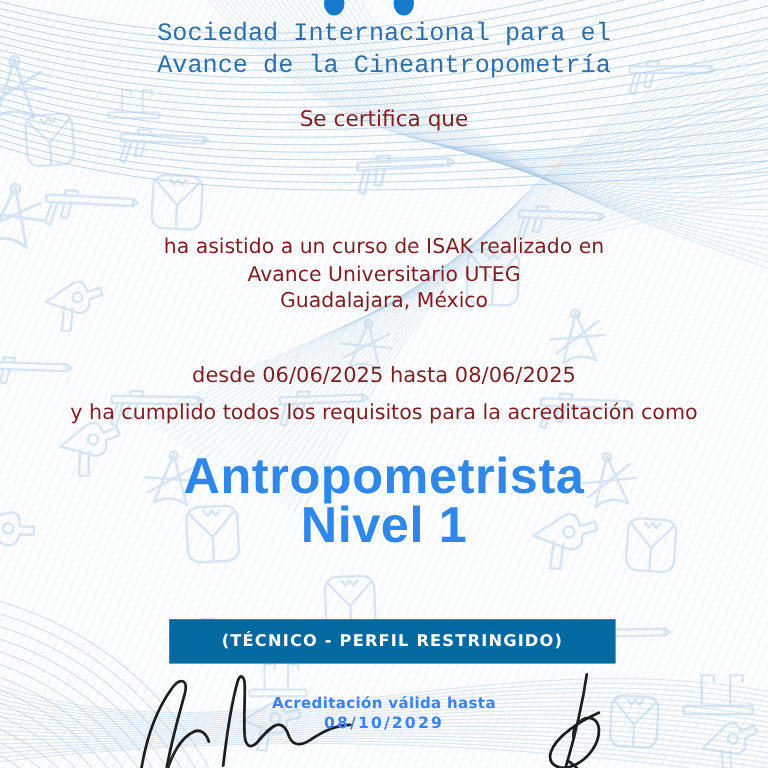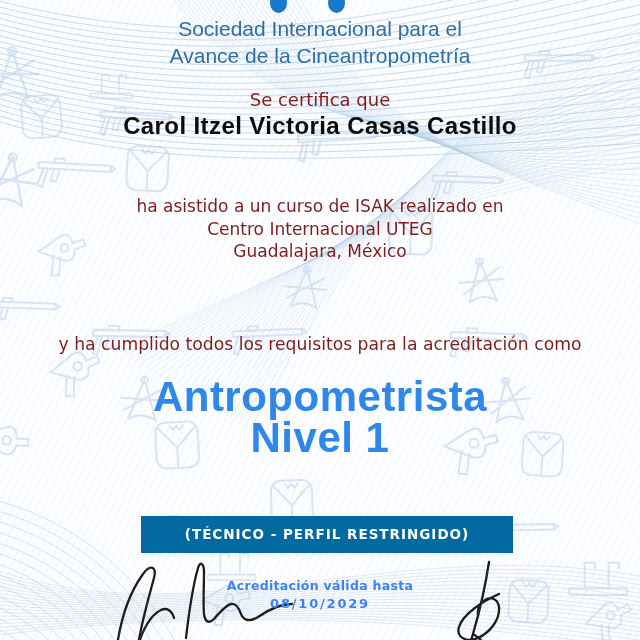--- a/index.html
+++ b/index.html
@@ -7,21 +7,21 @@
     position:relative;width:640px;height:640px;margin:0 auto;
     background:#fcfdff;overflow:hidden;
     font-family:"DejaVu Sans","Liberation Sans",sans-serif;
   }
   .hatch{
     position:absolute;inset:0;pointer-events:none;
     background:repeating-linear-gradient(113deg, rgba(150,180,215,.10) 0 1px, transparent 1px 7px);
   }
   #deco-svg{position:absolute;left:0;top:0;width:640px;height:640px;}
   .txt{position:absolute;left:0;width:640px;text-align:center;color:#7f1d1d;}
-  .org{top:15px;font-family:Liberation Sans, sans-serif;font-size:21px;line-height:27px;color:#2e6fa9;}
+  .org{top:15px;font-family:Liberation Mono, monospace;font-size:21px;line-height:27px;color:#2e6fa9;}
   .intro{top:89px;font-size:18px;}
   .name{top:112px;font-family:"Liberation Sans",sans-serif;font-size:24px;font-weight:bold;color:#0b0b0b;letter-spacing:.4px;}
   .course{top:195px;font-size:17px;line-height:22.5px;}
   .dates{top:303px;font-size:17.5px;}
   .statement{top:334px;font-size:17.2px;}
   .award{top:376px;font-family:"Liberation Sans",sans-serif;font-size:42px;line-height:41px;font-weight:bold;color:#2f87e9;letter-spacing:.5px;}
   .banner{
     position:absolute;left:141px;top:516px;width:372px;height:37px;
     background:#0369a1;color:#ffffff;text-align:center;line-height:37px;
     font-size:13.5px;font-weight:bold;letter-spacing:1px;
@@ -232,28 +232,28 @@
   <span class="logo-dot dot1"></span>
   <span class="logo-dot dot2"></span>
 
   <div class="txt org">
     <div>Sociedad Internacional para el</div>
     <div>Avance de la Cineantropometría</div>
   </div>
 
   <div class="txt intro">Se certifica que</div>
 
-  <div class="txt name">Carol Itzel Victoria Casas Castillo</div>
 
   <div class="txt course">
     <div>ha asistido a un curso de ISAK realizado en</div>
-    <div>Centro Internacional UTEG</div>
+    <div>Avance Universitario UTEG</div>
     <div>Guadalajara, México</div>
   </div>
 
+  <div class="txt dates">desde 06/06/2025 hasta 08/06/2025</div>
 
   <div class="txt statement">y ha cumplido todos los requisitos para la acreditación como</div>
 
   <div class="txt award">
     <div>Antropometrista</div>
     <div>Nivel 1</div>
   </div>
 
   <div class="banner">(TÉCNICO - PERFIL RESTRINGIDO)</div>
 

